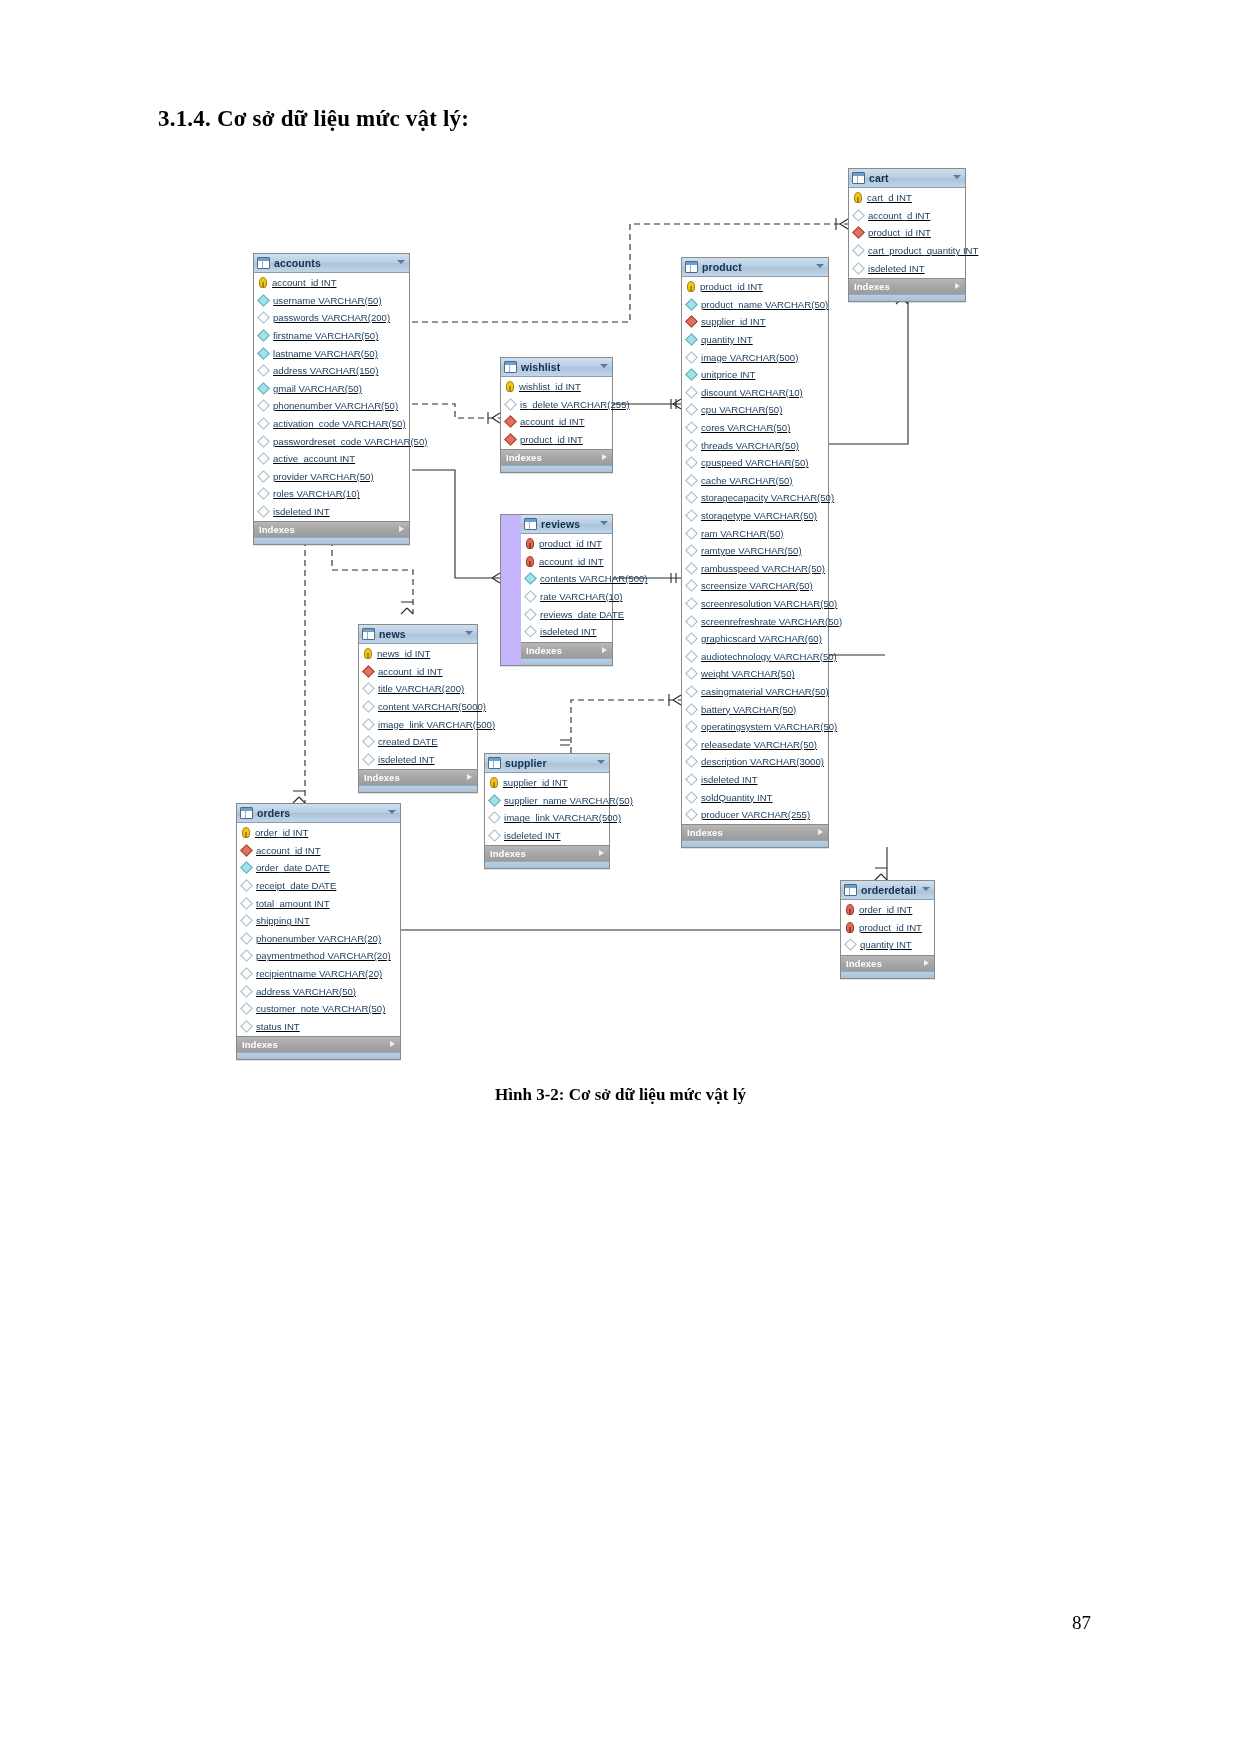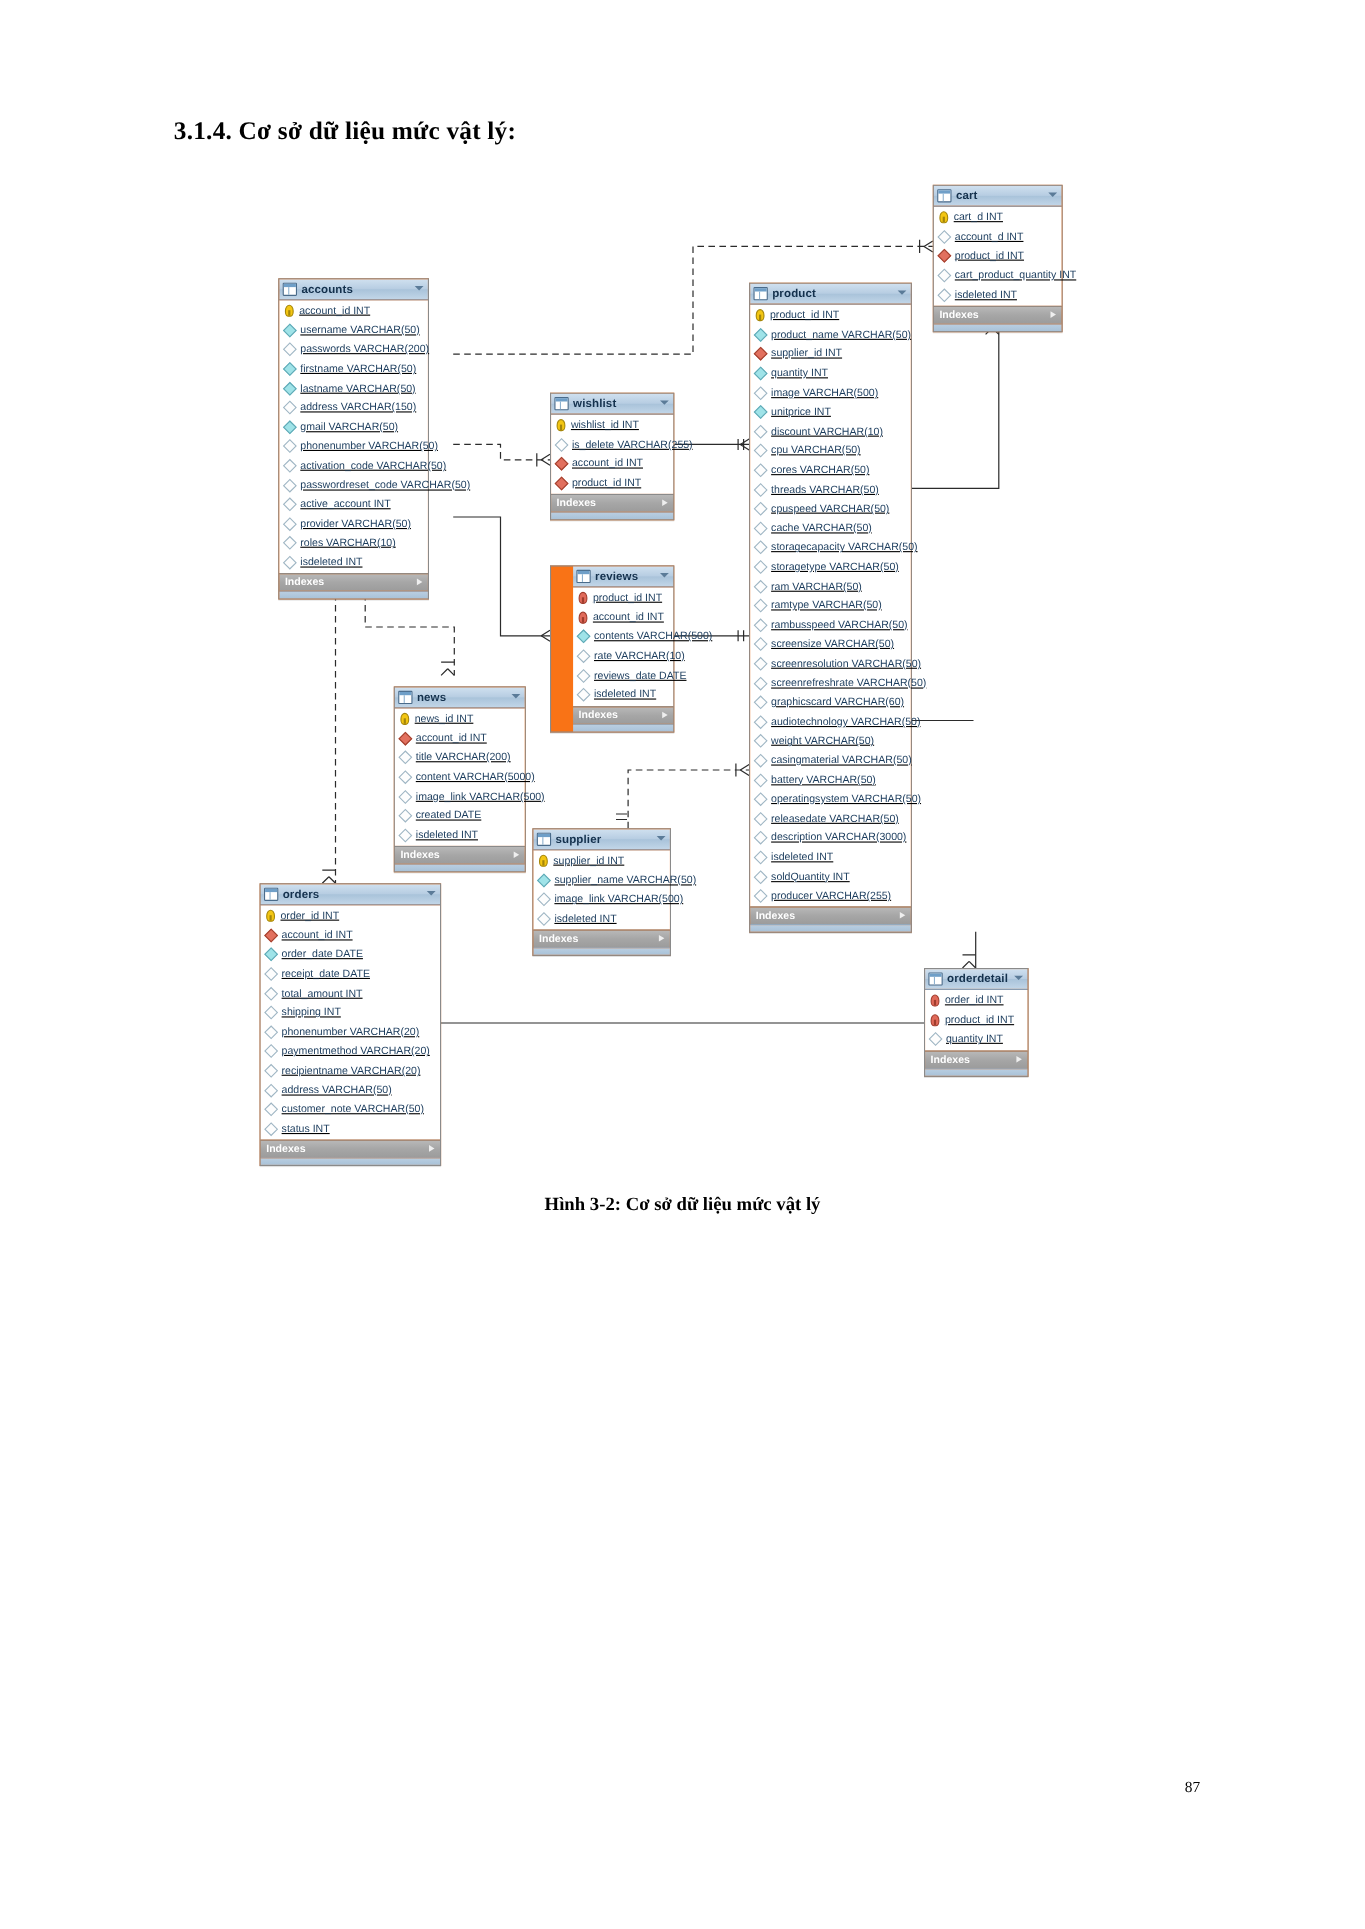--- a/index.html
+++ b/index.html
@@ -15,30 +15,30 @@
     font-family:"Liberation Serif",serif;
     font-size:23px;font-weight:bold;letter-spacing:.2px;
   }
   .caption{
     position:absolute;left:0;top:1085px;width:1241px;
     text-align:center;font-family:"Liberation Serif",serif;
     font-size:17px;font-weight:bold;
   }
   .pageno{
     position:absolute;right:150px;bottom:120px;
-    font-family:"Liberation Serif",serif;font-size:14px;
+    font-family:"Liberation Serif",serif;font-size:19px;
   }
 
   
   #erd{position:absolute;left:0;top:0;width:1241px;height:1100px;}
   #links{position:absolute;left:0;top:0;width:1241px;height:1100px;}
 
   .tbl{
     position:absolute;
-    background:#f97316;
+    background:#c4b5fd;
     border:1px solid #8a8a8a;
     box-sizing:border-box;
     font-family:"Liberation Sans",sans-serif;
     box-shadow:0 1px 0 rgba(0,0,0,.12);
   }
   .tbl .hdr{
     height:18px;line-height:18px;
     background:linear-gradient(to bottom,#cfe0ef 0%,#b7cde2 48%,#a9c3da 52%,#c2d6e8 100%);
     border-bottom:1px solid #8a9cb0;
     display:flex;align-items:center;
@@ -206,21 +206,21 @@
             <span class="fname">cart_product_quantity INT</span>
           </div>
           <div class="row">
             <span class="ic nu"></span>
             <span class="fname">isdeleted INT</span>
           </div>
         </div>
         <div class="idx">Indexes<span class="arw"></span></div>
         <div class="foot"></div>
       </div>
-      <div class="tbl" style="left: 253px; top: 253px; width: 137px;">
+      <div class="tbl" style="left: 253px; top: 253px; width: 157px;">
         <div class="hdr">
           <span class="tblicon"></span>
           <span class="tname">accounts</span>
           <span class="caret"></span>
         </div>
         <div class="rows">
           <div class="row">
             <span class="ic pk"></span>
             <span class="fname">account_id INT</span>
           </div>

